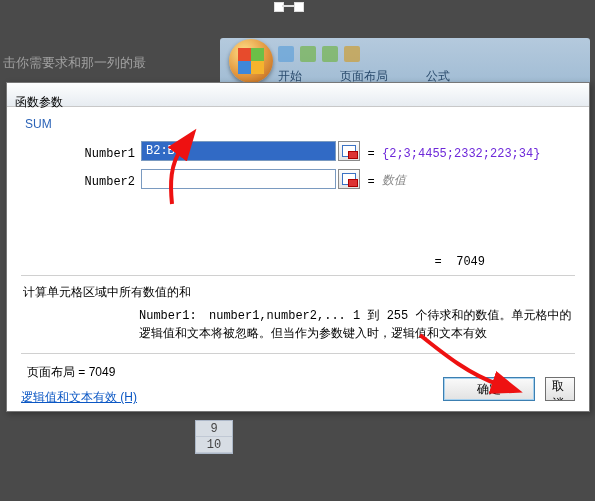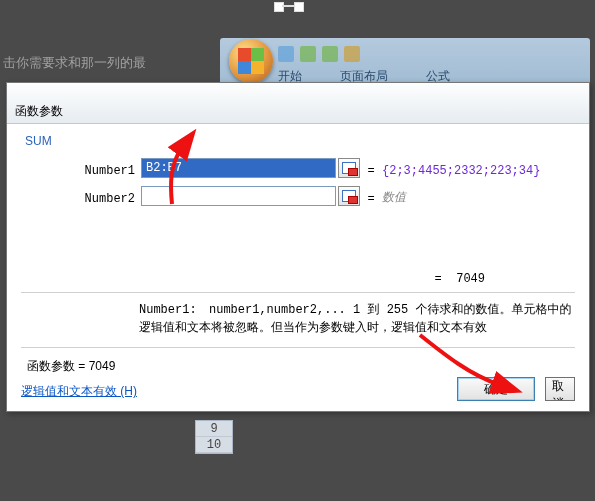--- a/index.html
+++ b/index.html
@@ -6,21 +6,21 @@
 body{width:595px;height:501px;background:#4a4a4a;font-family:"Microsoft YaHei",SimSun,sans-serif;font-size:12px;position:relative;overflow:hidden;}
 .bg-text{position:absolute;color:#a0a0a0;font-size:13px;}
 .bg-office{position:absolute;top:38px;left:220px;width:370px;height:48px;background:linear-gradient(#c7e0f7,#b0d0ec);border-radius:3px 3px 0 0;opacity:0.85;}
 .orb{position:absolute;top:39px;left:229px;width:44px;height:44px;border-radius:50%;background:radial-gradient(circle at 35% 30%,#ffe089,#e2963d 55%,#b55d17);box-shadow:0 2px 4px rgba(0,0,0,.4);}
 .orb-inner{position:absolute;top:9px;left:9px;width:26px;height:26px;border-radius:4px;background:#fff;display:flex;flex-wrap:wrap;}
 .orb-inner span{width:13px;height:13px;}
 .qat{position:absolute;top:44px;left:278px;height:20px;display:flex;gap:6px;align-items:center;}
 .qat-icn{width:16px;height:16px;background:#6aa5d8;border-radius:2px;opacity:.8;}
 .ribbon-tabs{position:absolute;top:68px;left:278px;display:flex;gap:38px;color:#2a4b6d;font-size:12px;}
 .dialog{position:absolute;top:82px;left:6px;width:584px;height:330px;background:#fff;border:1px solid #777;box-shadow:2px 2px 6px rgba(0,0,0,.3);}
-.titlebar{height:24px;background:linear-gradient(#fdfefe,#e7ecf1);border-bottom:1px solid #c8c8c8;padding:20px 8px;font-size:12px;color:#000;}
+.titlebar{height:24px;background:linear-gradient(#fdfefe,#e7ecf1);border-bottom:1px solid #c8c8c8;padding:11px 8px;font-size:12px;color:#000;}
 .dlg-body{padding:8px 14px 6px 14px;}
 .fn-name{color:#2a62b7;font-weight:normal;font-size:12px;margin:2px 0 8px 4px;}
 .arg-row{display:flex;align-items:flex-end;margin-bottom:6px;height:22px;}
 .arg-lbl{width:120px;text-align:right;padding-right:6px;font-family:"Courier New",monospace;font-size:12px;}
 .arg-input{width:195px;height:20px;border:1px solid #7a9ac0;padding:1px 4px;font-family:"Courier New",monospace;font-size:12px;}
 .arg-input.sel{background:#316ac5;color:#fff;}
 .ref-btn{width:22px;height:20px;border:1px solid #8a8a8a;background:linear-gradient(#fdfdfd,#e4e4e4);margin-left:2px;display:flex;align-items:center;justify-content:center;cursor:pointer;}
 .ref-ico{width:14px;height:12px;position:relative;}
 .ref-ico::before{content:"";position:absolute;inset:0;border:1px solid #3b72c4;background:#fff;}
 .ref-ico::after{content:"";position:absolute;right:-2px;bottom:-2px;width:8px;height:6px;background:#d33;border:1px solid #a00;}
@@ -29,21 +29,21 @@
 .arg-val.gray{color:#888;font-style:italic;}
 .midline{height:50px;}
 .result-prev{text-align:right;padding-right:90px;font-family:"Courier New",monospace;font-size:12px;margin-top:10px;}
 .hr{border:none;border-top:1px solid #d0d0d0;margin:6px 0 8px 0;}
 .desc1{font-size:12px;padding:0 6px 6px 2px;}
 .desc2{font-family:"Courier New",SimSun,monospace;font-size:12px;padding:0 2px 4px 118px;line-height:1.5;}
 .desc2 .lab{display:inline-block;width:70px;}
 .calc-result{font-size:12px;padding:2px 6px;}
 .help-link{color:#0b57c4;text-decoration:underline;font-size:12px;cursor:pointer;display:inline-block;margin-top:6px;}
 .btnrow{position:absolute;bottom:10px;right:14px;display:flex;gap:10px;}
-.btn{width:78px;height:24px;border:1px solid #707070;background:linear-gradient(#fafafa,#e2e2e2);font-size:12px;cursor:pointer;}
+.btn{width:92px;height:24px;border:1px solid #707070;background:linear-gradient(#fafafa,#e2e2e2);font-size:12px;cursor:pointer;}
 .btn.primary{border:1px solid #3c7fb1;box-shadow:0 0 0 1px #a6d1ef inset;}
 .arrow{position:absolute;pointer-events:none;}
 .arrow svg{overflow:visible;}
 .rownums{position:absolute;top:420px;left:195px;width:38px;background:#e7edf5;border:1px solid #b7c4d6;font-family:"Courier New",monospace;font-size:12px;color:#444;text-align:center;opacity:.9;}
 .rownums div{border-bottom:1px solid #cdd6e3;height:16px;line-height:16px;}
 .top-resize{position:absolute;top:0;left:274px;width:30px;height:10px;}
 .top-resize::before,.top-resize::after{content:"";position:absolute;top:2px;width:8px;height:8px;border:1px solid #ddd;background:#fff;}
 .top-resize::before{left:0;}
 .top-resize::after{right:0;}
 .top-resize .bar{position:absolute;top:5px;left:8px;right:8px;height:2px;background:#ddd;}
@@ -101,26 +101,27 @@
         </div>
       <div class="eq">=</div>
       <div class="arg-val gray">数值</div>
     </div>
 
     <div class="midline"></div>
     <div class="result-prev">
       <span>=</span>&nbsp;&nbsp;<span>7049</span>
     </div>
     <hr class="hr">
+    <div class="desc1">计算单元格区域中所有数值的和</div>
     <div class="desc2">
       <span class="lab">Number1:</span><span>number1,number2,... 1 到 255 个待求和的数值。单元格中的逻辑值和文本将被忽略。但当作为参数键入时，逻辑值和文本有效</span>
     </div>
     <hr class="hr">
     <div class="calc-result">
-      <span>函数参数 =</span>&nbsp;<span>7049</span>
+      <span>页面布局 =</span>&nbsp;<span>7049</span>
     </div>
     <span class="help-link">逻辑值和文本有效 (H)</span>
 
     <div class="btnrow">
       <button class="btn primary">确定</button>
       <button class="btn" style="width:30px;overflow:hidden;padding-left:6px;text-align:left;">取消</button>
     </div>
   </div>
 </div>
 

